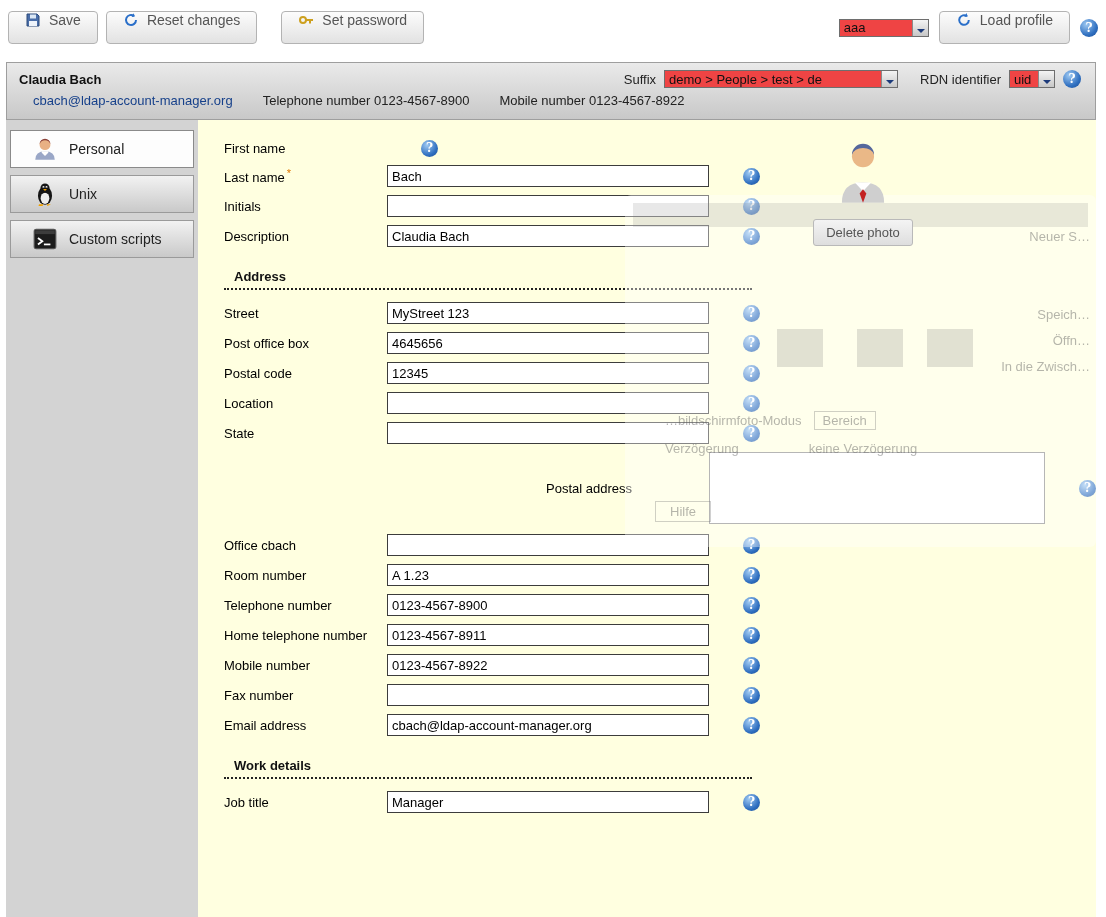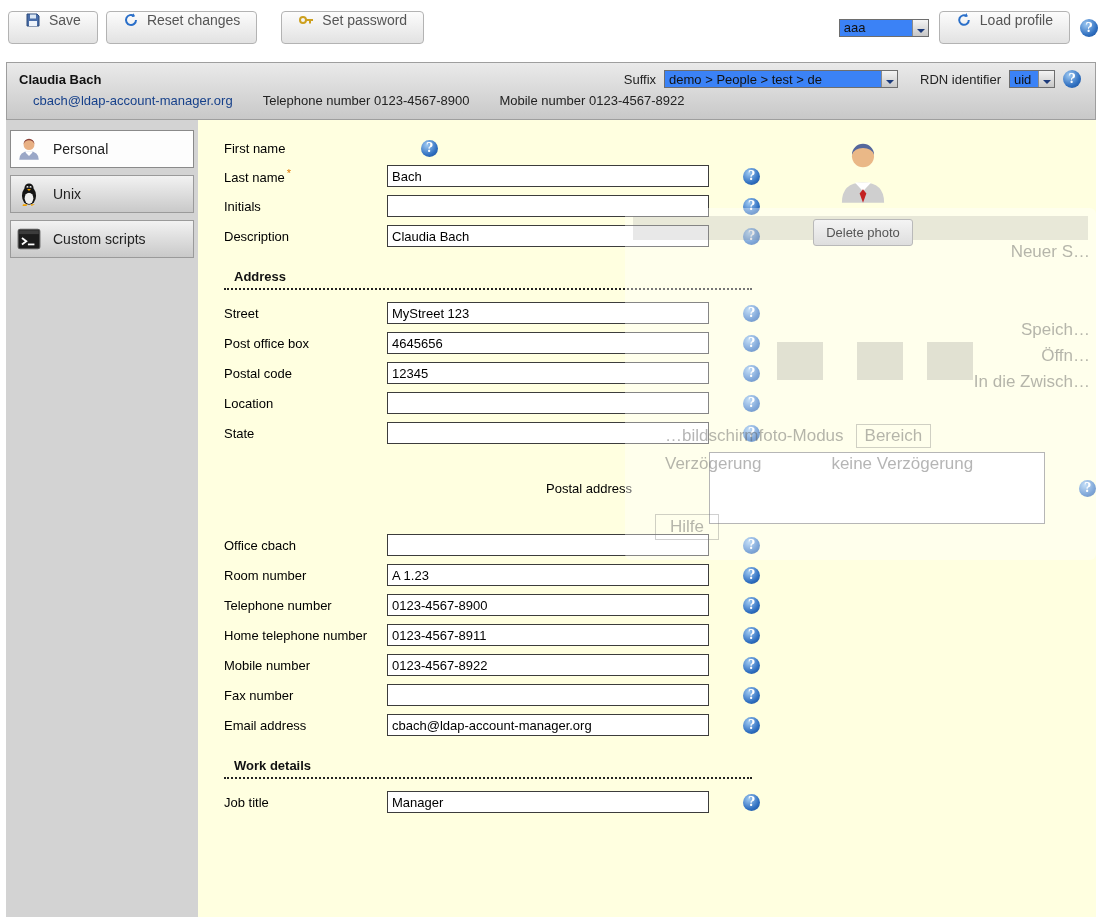--- a/index.html
+++ b/index.html
@@ -10,21 +10,21 @@
   .toolbar { height:62px; padding:11px 8px 0 8px; display:flex; align-items:flex-start; }
   .tb-btn { display:inline-flex; gap:8px; height:33px; padding:0 16px;
             border:1px solid #b3b3b3; border-radius:4px; color:#555; font-size:14px;
             background:linear-gradient(#fcfcfc,#e2e2e2); cursor:pointer;
             font-family:"Liberation Sans", sans-serif; }
   .tb-btn + .tb-btn { margin-left:8px; }
   .tb-btn.gap { margin-left:24px; }
   .toolbar-right { margin-left:auto; display:flex; align-items:center; gap:10px; }
 
   
-  .sel { display:inline-flex; align-items:center; background:#3b82f6; border:1px solid #6e6e6e;
+  .sel { display:inline-flex; align-items:center; background:#ef4444; border:1px solid #6e6e6e;
          height:18px; font-size:13px; cursor:pointer; }
   .sel-val { padding:0 4px; white-space:nowrap; overflow:hidden; flex:1; }
   .sel-arrow { width:16px; align-self:stretch; border-left:1px solid #8a8a8a; flex:none;
                background:linear-gradient(#f4f4f4,#c7c7c7); position:relative; }
   .sel-arrow::after { content:''; position:absolute; left:4px; top:9px;
                       border:4px solid transparent; border-top-color:#1c3a7a; }
   .sel.profile { width:90px; }
   .sel.suffix  { width:234px; }
   .sel.rdn     { width:46px; }
 
@@ -43,21 +43,21 @@
   .tb-row1 .spacer { flex:1; }
   .hdr-label { color:#222; font-size:13px; }
   .hdr-label.rdn { margin-left:14px; }
   .tb-row2 { display:flex; align-items:center; gap:30px; padding:4px 10px 0 26px; font-size:13px; color:#222; }
   .email-link { color:#16408a; text-decoration:none; cursor:pointer; }
 
   
   .content { display:flex; height:797px; background:#ffffe0; position:relative; overflow:hidden; }
 
   .sidebar { width:192px; flex:none; background:#d3d3d3; padding:10px 4px 0 4px; }
-  .tab { display:flex; align-items:center; gap:10px; height:38px; padding-left:4px;
+  .tab { display:flex; align-items:center; gap:10px; height:38px; padding-left:20px;
          margin-bottom:7px; cursor:pointer; font-size:14px; color:#222;
          background:linear-gradient(#f2f2f2,#c9c9c9); border:1px solid #9a9a9a; }
   .tab.active { background:#fdfdfd; border-color:#8a8a8a; }
   .tab-icon { width:28px; height:28px; flex:none; display:inline-flex; align-items:center; justify-content:center; }
   .tab-icon svg { width:26px; height:26px; }
 
   .main { flex:1; padding:20px 0 0 26px; position:relative; }
 
   .form-row { display:flex; align-items:center; margin-bottom:8px; }
   .field-label { width:163px; flex:none; font-size:13px; color:#000; }
@@ -72,23 +72,23 @@
                     border-bottom:2px dotted #222; font-weight:bold; font-size:13px; }
 
   
   .photo-block { position:absolute; left:604px; top:20px; width:122px;
                  display:flex; flex-direction:column; align-items:center; gap:12px; z-index:5; }
   .delete-photo-btn { padding:5px 12px; border:1px solid #b9b9b9; border-radius:3px; color:#555;
                       background:linear-gradient(#f4f4f4,#dedede); font-size:13px; cursor:pointer;
                       font-family:"Liberation Sans", sans-serif; white-space:nowrap; }
 
   
-  .ghost { position:absolute; left:619px; top:88px; width:471px; height:352px;
+  .ghost { position:absolute; left:619px; top:75px; width:471px; height:352px;
            background:rgba(255,255,255,0.38); border-radius:6px; pointer-events:none;
-           color:rgba(90,90,90,0.45); font-size:17px; z-index:1;text-decoration:underline; }
+           color:rgba(90,90,90,0.45); font-size:13px; z-index:1;text-decoration:underline; }
   .ghost * { position:absolute; }
   .g-band { left:8px; top:8px; width:455px; height:24px; background:rgba(130,130,130,0.18); }
   .g-btn { right:6px; white-space:nowrap; }
   .g-b1 { top:34px; } .g-b2 { top:112px; } .g-b3 { top:138px; } .g-b4 { top:164px; }
   .g-sq { width:46px; height:38px; background:rgba(120,120,120,0.22); top:134px; }
   .g-s1 { left:152px; } .g-s2 { left:232px; } .g-s3 { left:302px; }
   .g-line { left:40px; white-space:nowrap; }
   .g-l1 { top:216px; } .g-l2 { top:246px; }
   .g-box { position:static; display:inline-block; border:1px solid rgba(120,120,120,0.35);
            padding:1px 8px; margin-left:12px; }

